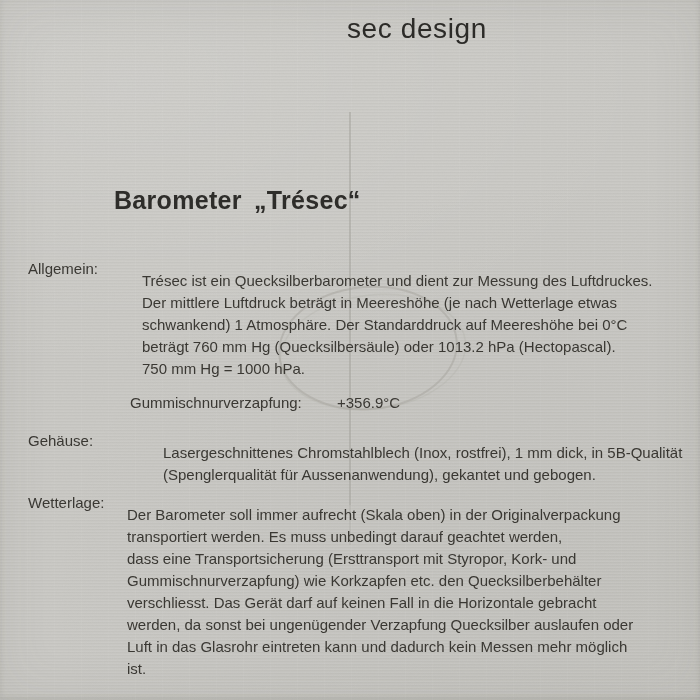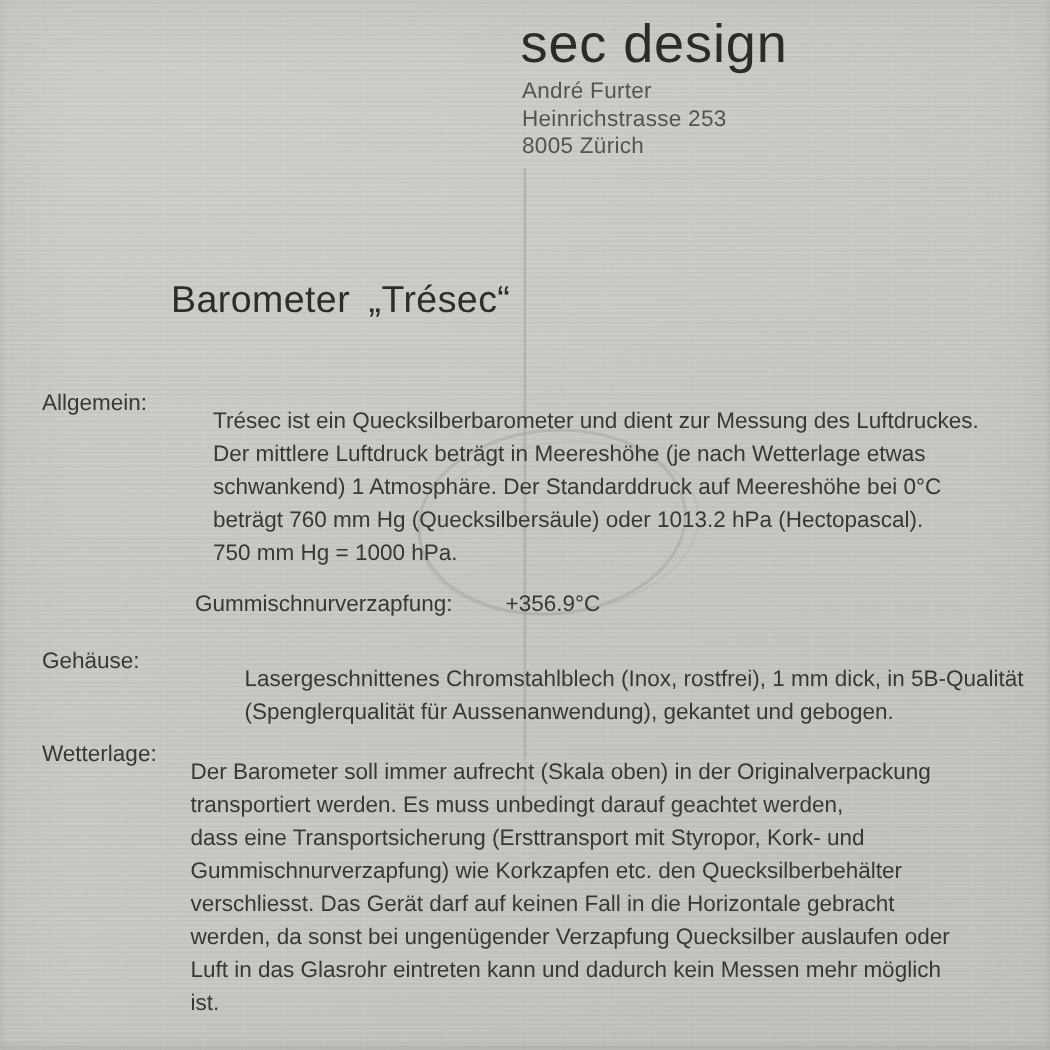--- a/index.html
+++ b/index.html
@@ -34,33 +34,33 @@
         rgba(255,255,255,0.03) 0px, rgba(255,255,255,0.03) 1px,
         transparent 1px, transparent 27px);
   }
   .noise { position: absolute; left: 0; top: 0; pointer-events: none; }
   .watermark { position: absolute; left: 0; top: 0; pointer-events: none; }
 
   .content { position: absolute; inset: 0; z-index: 5; }
 
   .brand {
     position: absolute; left: 347px; top: 12px;
-    font-size: 36px; line-height: 34px; letter-spacing: 0.6px;
+    font-size: 28px; line-height: 34px; letter-spacing: 0.6px;
     color: #2c2b28;
   }
   .address {
     position: absolute; left: 348px; top: 52px;
     font-size: 15px; line-height: 18.5px; letter-spacing: 0.2px;
     color: #55544e;
   }
   .doc-title {
     position: absolute; left: 114px; top: 184px;
     font-size: 25px; line-height: 32px;
     letter-spacing: 0.3px; word-spacing: 5px;
-    color: #2e2d2a; font-weight: normal; margin: 0;
+    color: #2e2d2a; font-weight: bold; margin: 0;
   }
   .section {
     position: absolute; left: 28px;
     display: flex; align-items: flex-start;
     font-size: 15px; line-height: 22px; color: #3a3833;
   }
   .section-label { width: 87px; flex: 0 0 87px; }
   .section-body { width: 575px; }
   .para { white-space: pre; margin: 12px; }
   #sec-allgemein  { top: 258px; gap: 15px; }
@@ -88,25 +88,20 @@
     <line x1="350" y1="112" x2="350" y2="505" stroke="#9f9e97" stroke-width="2" opacity="0.45"></line>
     <line x1="350" y1="505" x2="350" y2="545" stroke="#9f9e97" stroke-width="2" opacity="0.22"></line>
     <ellipse cx="368" cy="348" rx="89" ry="61" fill="none" stroke="#9f9e97" stroke-width="2" opacity="0.42" transform="rotate(-5 368 348)"></ellipse>
     <ellipse cx="373" cy="352" rx="93" ry="57" fill="none" stroke="#a5a49d" stroke-width="1.5" opacity="0.20" transform="rotate(-7 373 352)"></ellipse>
   </svg>
 
   <div class="content">
 
     <div class="brand">sec design</div>
 
-    <div class="address">
-      <div>André Furter</div>
-      <div>Heinrichstrasse 253</div>
-      <div>8005 Zürich</div>
-    </div>
 
     <h1 class="doc-title">Barometer „Trésec“</h1>
 
     <div class="section" id="sec-allgemein">
       <div class="section-label">Allgemein:</div>
       <div class="section-body">
         <p class="para">Trésec ist ein Quecksilberbarometer und dient zur Messung des Luftdruckes.
 Der mittlere Luftdruck beträgt in Meereshöhe (je nach Wetterlage etwas
 schwankend) 1 Atmosphäre. Der Standarddruck auf Meereshöhe bei 0°C
 beträgt 760 mm Hg (Quecksilbersäule) oder 1013.2 hPa (Hectopascal).

